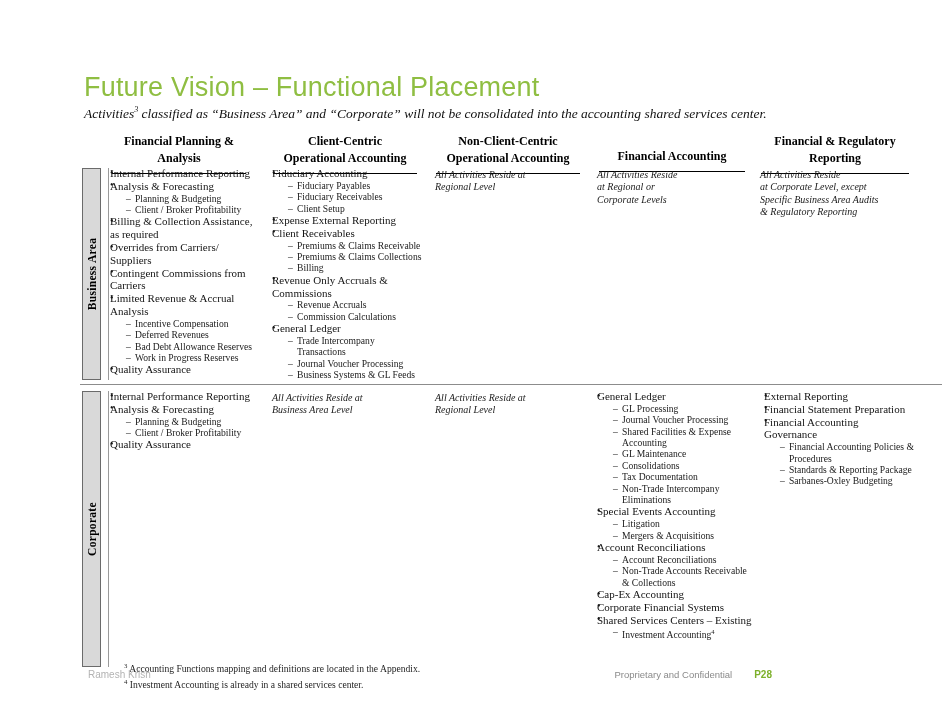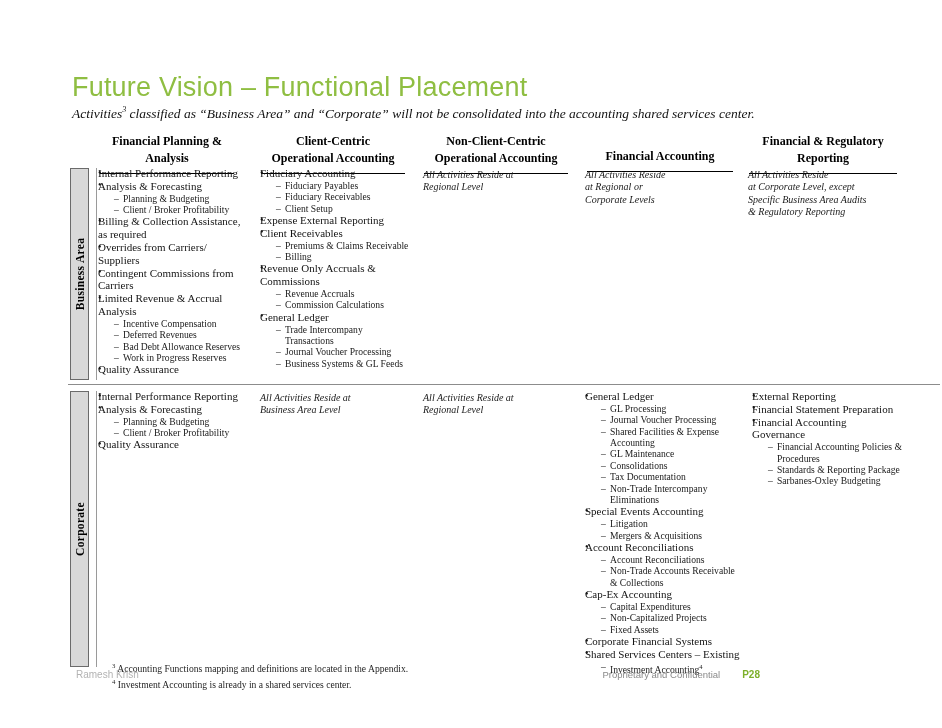--- a/index.html
+++ b/index.html
@@ -11,21 +11,21 @@
     width: 942px;
     height: 728px;
     position: relative;
     font-family: "Liberation Serif", "DejaVu Serif", serif;
     color: #1a1a1a;
     overflow: hidden;
   }
 
   .slide {
     position: absolute;
-    left: 4px; top: 0;
+    left: 16px; top: 0;
     width: 774px;
     height: 728px;
   }
 
   
   .title {
     position: absolute;
     left: 68px;
     top: 72px;
     font-family: "Liberation Sans", "DejaVu Sans", sans-serif;
@@ -257,20 +257,21 @@
   <div class="block c2 top">
     <ul class="l1">
         <li><span class="txt">Fiduciary Accounting</span><ul class="l2">
             <li>Fiduciary Payables</li>
             <li>Fiduciary Receivables</li>
             <li>Client Setup</li>
           </ul></li>
         <li><span class="txt">Expense External Reporting</span></li>
         <li><span class="txt">Client Receivables</span><ul class="l2">
             <li>Premiums &amp; Claims Receivable</li>
+            <li>Premiums &amp; Claims Collections</li>
             <li>Billing</li>
           </ul></li>
         <li><span class="txt">Revenue Only Accruals &amp; Commissions</span><ul class="l2">
             <li>Revenue Accruals</li>
             <li>Commission Calculations</li>
           </ul></li>
         <li><span class="txt">General Ledger</span><ul class="l2">
             <li>Trade Intercompany Transactions</li>
             <li>Journal Voucher Processing</li>
             <li>Business Systems &amp; GL Feeds</li>
@@ -305,25 +306,21 @@
             <li>Non-Trade Intercompany Eliminations</li>
           </ul></li>
         <li><span class="txt">Special Events Accounting</span><ul class="l2">
             <li>Litigation</li>
             <li>Mergers &amp; Acquisitions</li>
           </ul></li>
         <li><span class="txt">Account Reconciliations</span><ul class="l2">
             <li>Account Reconciliations</li>
             <li>Non-Trade Accounts Receivable &amp; Collections</li>
           </ul></li>
-        <li><span class="txt">Cap-Ex Accounting</span><ul class="l2">
-            <li>Capital Expenditures</li>
-            <li>Non-Capitalized Projects</li>
-            <li>Fixed Assets</li>
-          </ul></li>
+        <li><span class="txt">Cap-Ex Accounting</span></li>
         <li><span class="txt">Corporate Financial Systems</span></li>
         <li><span class="txt">Shared Services Centers – Existing</span><ul class="l2">
             <li>Investment Accounting<sup>4</sup></li>
           </ul></li>
       </ul>
   </div>
   <div class="block c5 bot">
     <ul class="l1">
         <li><span class="txt">External Reporting</span></li>
         <li><span class="txt">Financial Statement Preparation</span></li>

